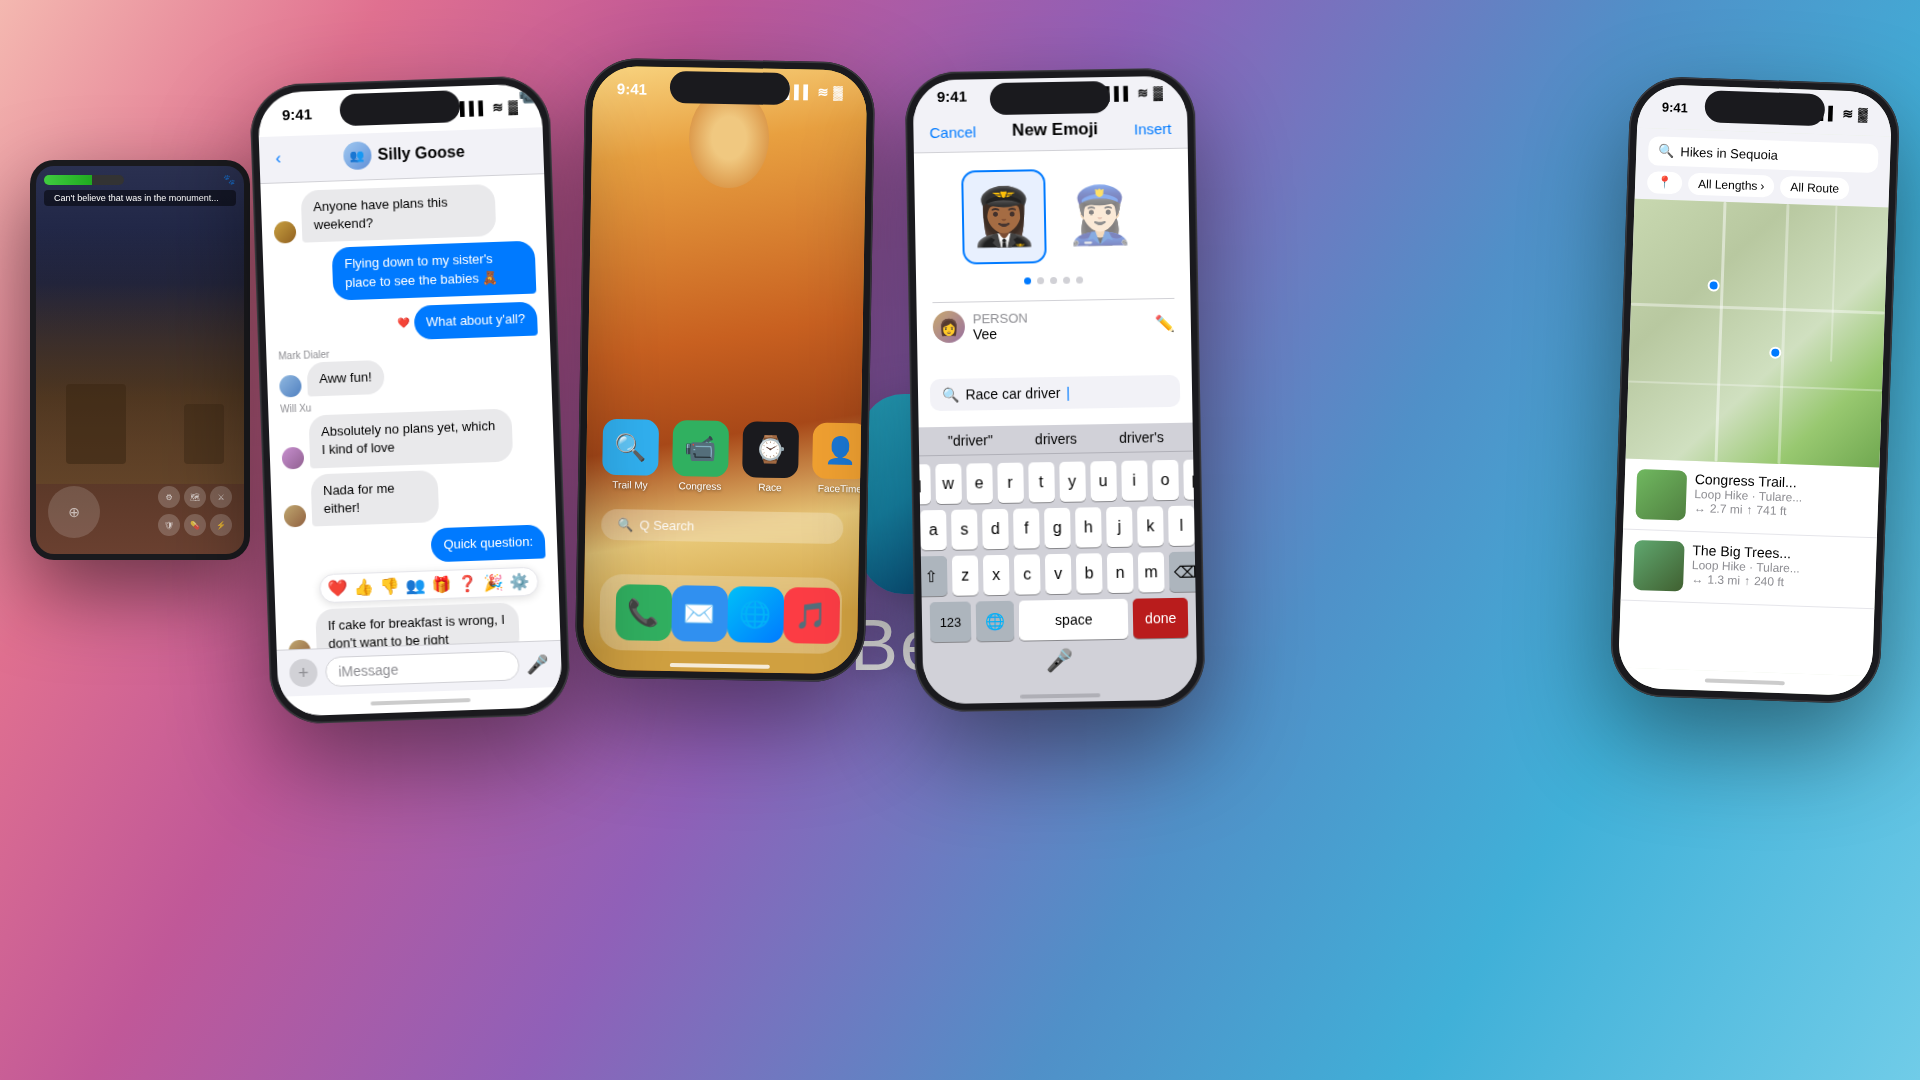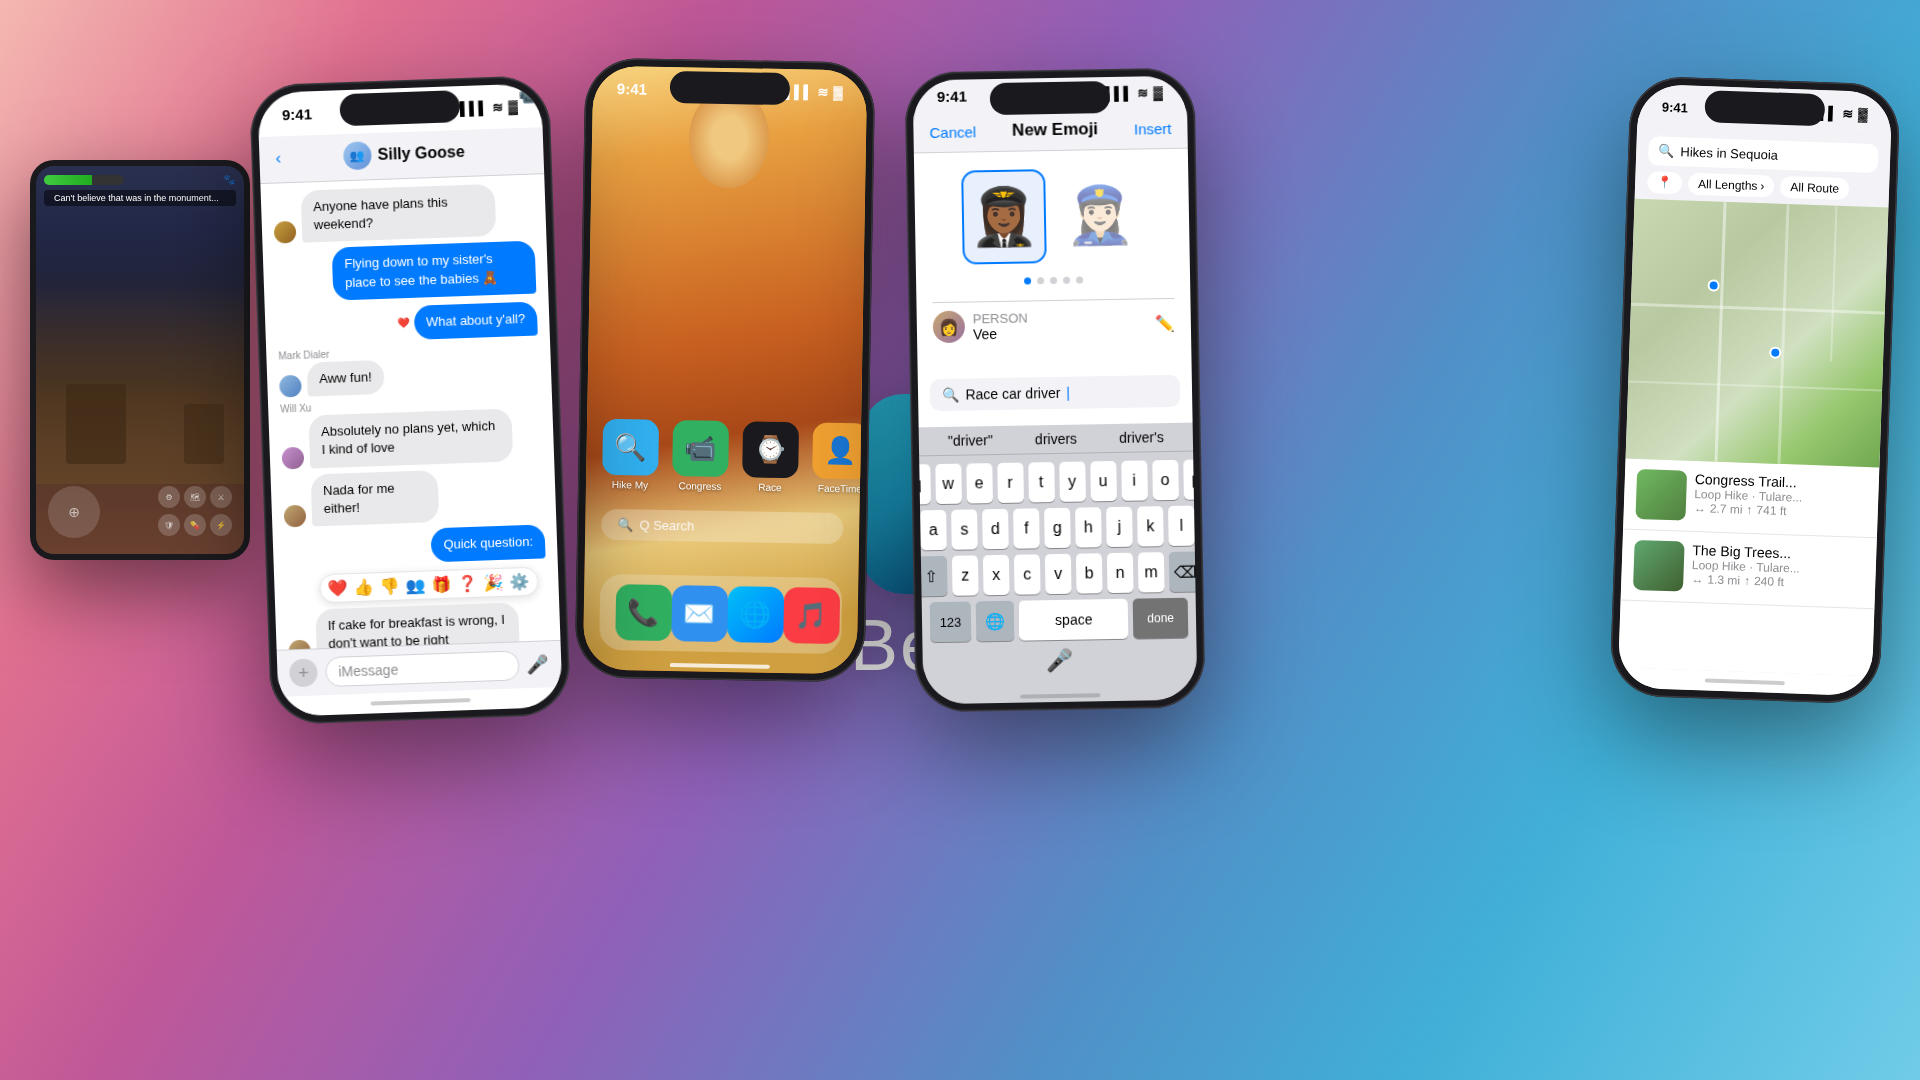--- a/index.html
+++ b/index.html
@@ -466,25 +466,25 @@
       min-width: 32px;
       flex: 1.4;
       max-width: 42px;
     }
     .key.space-key {
       flex: 4;
       max-width: 160px;
       font-size: 14px;
     }
     .key.done-key {
-      background: #737373;
+      background: #b91c1c;
       color: white;
       flex: 2;
       max-width: 70px;
-      font-size: 12px;
+      font-size: 14px;
     }
     .key.numbers-key {
       flex: 1.5;
       max-width: 44px;
       font-size: 13px;
     }
     .keyboard-bottom-row {
       display: flex;
       justify-content: center;
       gap: 5px;
@@ -847,21 +847,21 @@
       <div class="status-icons">
         <span style="color:white;">▌▌▌</span>
         <span style="color:white;">≋</span>
         <span style="color:white;">▓</span>
       </div>
     </div>
 
     <div class="home-icons-row" style="bottom:180px;">
       <div class="app-cell">
         <div class="app-icon" style="background:#30b0f0; border-radius:14px;">🔍</div>
-        <div class="app-icon-label">Hike My</div>
+        <div class="app-icon-label">Trail My</div>
       </div>
       <div class="app-cell">
         <div class="app-icon" style="background:#30b060; border-radius:14px;">📹</div>
         <div class="app-icon-label">Congress</div>
       </div>
       <div class="app-cell">
         <div class="app-icon" style="background:#1a1a1e; border-radius:14px;">⌚</div>
         <div class="app-icon-label">Race</div>
       </div>
       <div class="app-cell">

